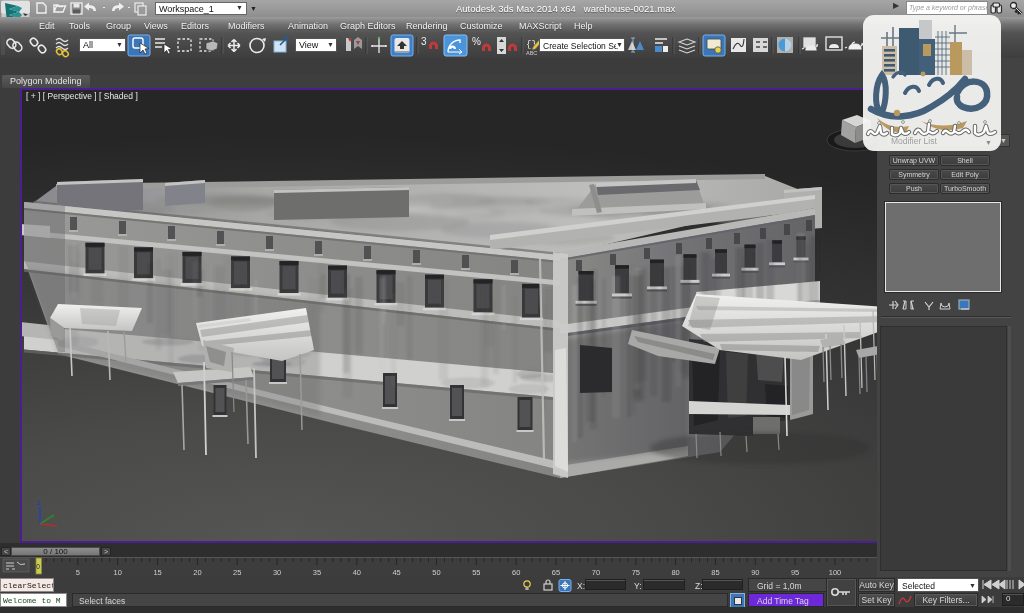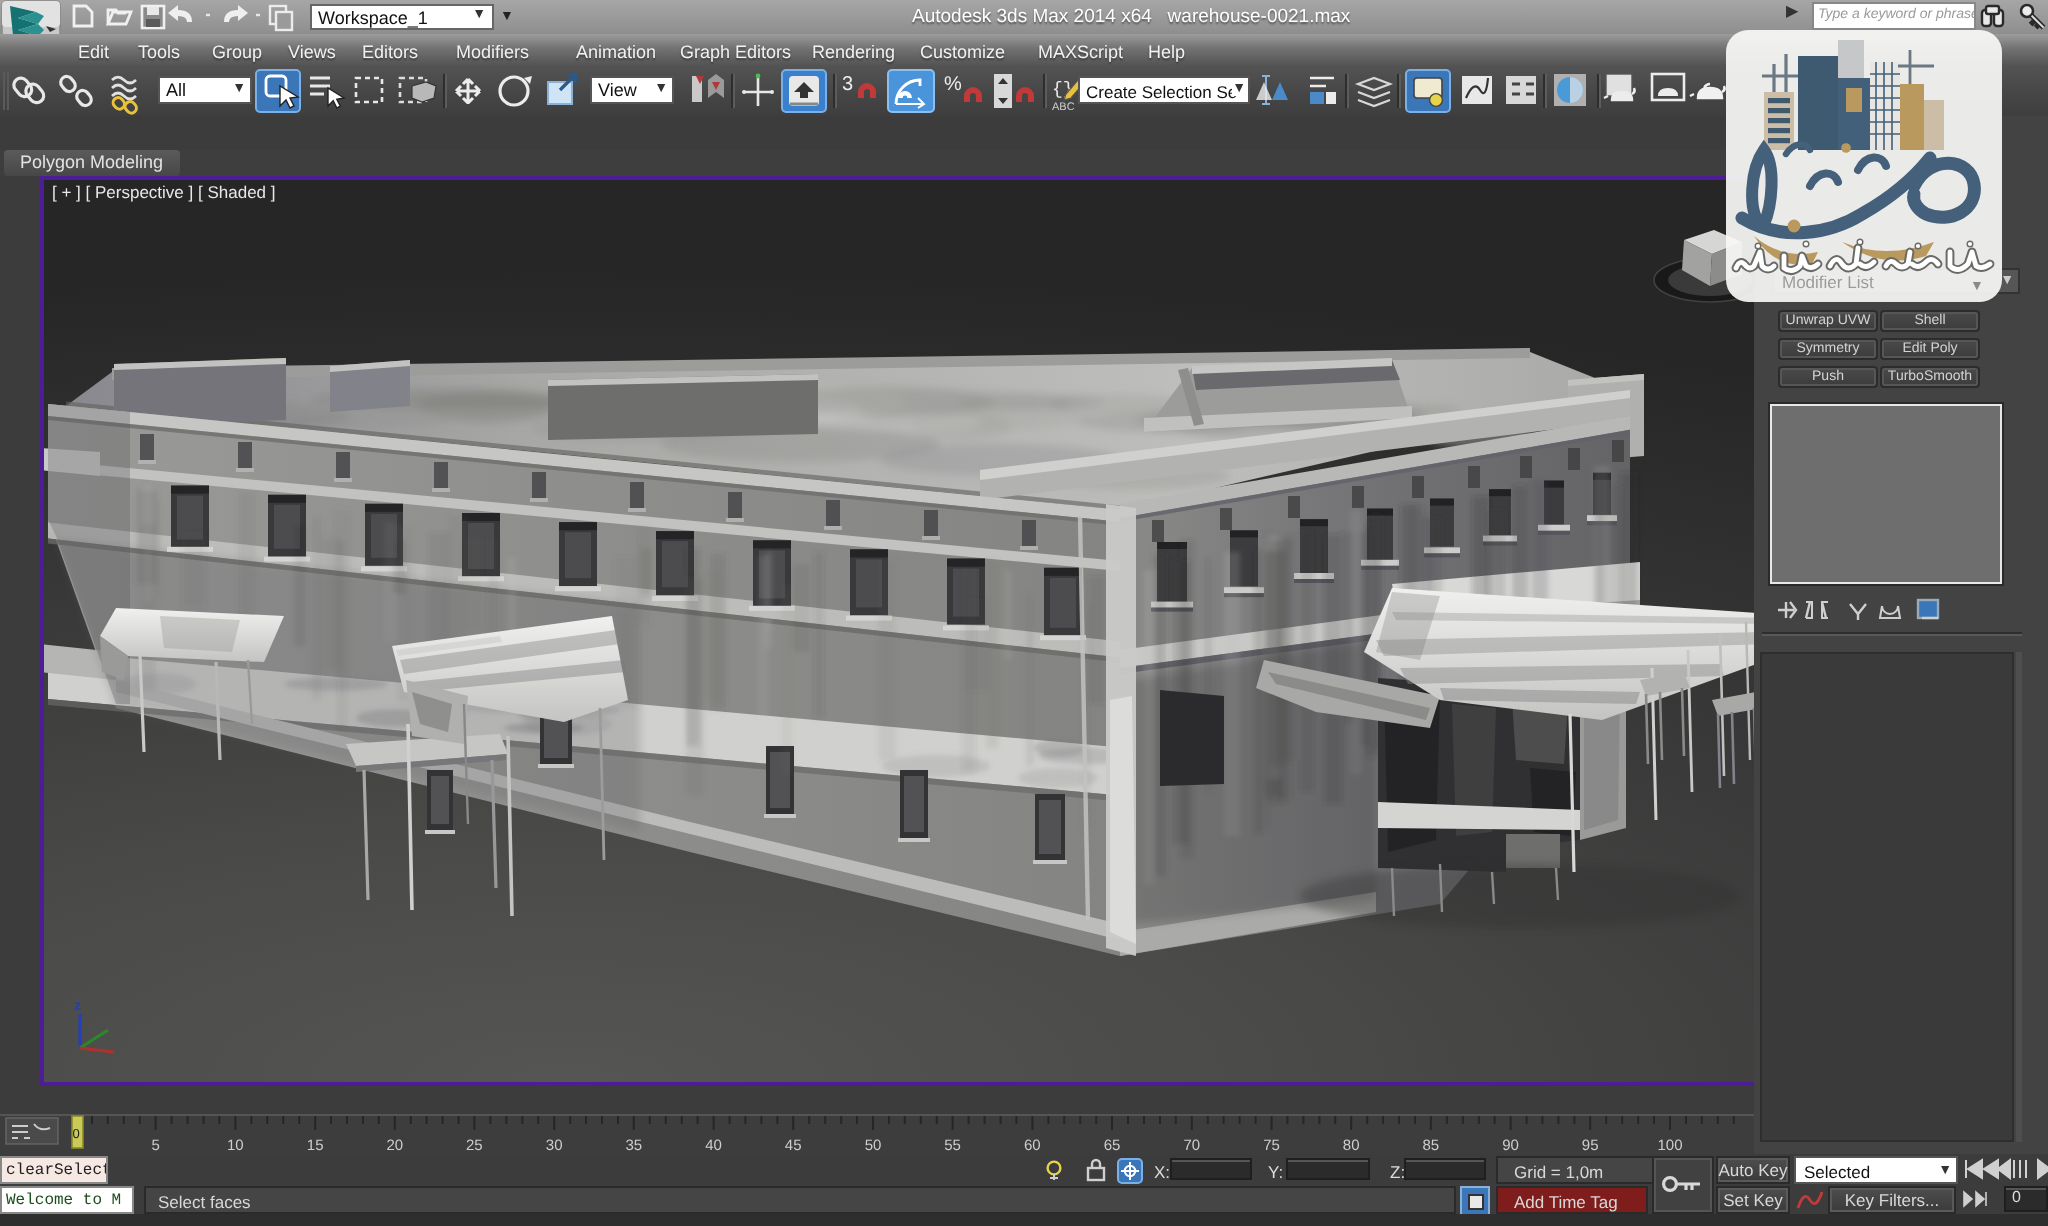--- a/index.html
+++ b/index.html
@@ -629,20 +629,25 @@
 <rect x="74" y="2" width="10" height="9" fill="#3a76b8" stroke="#9ab"></rect>
           <path d="M76,11 h8"></path>
 </g>
 <path d="M18,3 h3 v8 h-3 M29,3 h-3 v8 h3" stroke="#cfcfcf" fill="none"></path>
 </svg>
 <div style="position:absolute;left:4px;top:258px;width:130px;height:2px;background:#2e2e2e;border-bottom:1px solid #585858"></div>
 <div style="position:absolute;left:3px;top:268px;width:127px;height:245px;background:#3a3a3a;border:1px solid #2e2e2e"></div>
 <div style="position:absolute;left:131px;top:268px;width:3px;height:245px;background:#4e4e4e"></div>
 </div>
 
+  <div id="timeslider">
+<div style="position:absolute;left:1px;top:4px;width:10px;height:9px;background:#454545;border:1px solid #252525;color:#ccc;font-size:7px;text-align:center;line-height:7px">&lt;</div>
+<div style="position:absolute;left:11px;top:4px;width:89px;height:9px;background:linear-gradient(#8e8e8e,#767676);border:1px solid #4a4a4a;color:#111;font-size:8px;text-align:center;line-height:8px">0 / 100</div>
+<div style="position:absolute;left:101px;top:4px;width:10px;height:9px;background:#454545;border:1px solid #252525;color:#ccc;font-size:7px;text-align:center;line-height:7px">&gt;</div>
+</div>
   <div id="ruler">
 <svg width="877" height="20" viewBox="0 0 877 20" style="position:absolute;left:0;top:0">
 <rect x="0" y="0" width="877" height="20" fill="#3d3d3d"></rect>
 <rect x="0" y="0" width="877" height="1" fill="#555"></rect>
 <rect x="3" y="2" width="26" height="13" fill="#4a4a4a" stroke="#666" stroke-width="0.7"></rect>
 <path d="M6,6 h8 m-8,3 h8 M17,5 q3,4 8,2 M6,12 l3,0 m3,0 l3,0" stroke="#ccc" stroke-width="1" fill="none"></path>
 <path d="M38.0,1 L38.0,8" stroke="#262626" stroke-width="1"></path>
 <path d="M46.0,1 L46.0,5" stroke="#262626" stroke-width="1"></path>
 <path d="M53.9,1 L53.9,5" stroke="#262626" stroke-width="1"></path>
 <path d="M61.9,1 L61.9,5" stroke="#262626" stroke-width="1"></path>
@@ -811,21 +816,21 @@
         <path d="M2,11 q3,-9 6,-4 q3,5 6,-4" stroke="#c23a3a" stroke-width="1.4" fill="none"></path>
       </svg>
 <div class="sbtn" style="left:914px;top:16px;width:64px;height:14px;line-height:12px">Key Filters...</div>
 <svg width="20" height="14" viewBox="0 0 20 14" style="position:absolute;left:980px;top:16px">
 <path d="M2,3 l4,3.5 -4,3.5 z M8,3 l4,3.5 -4,3.5 z M13,3 v7" stroke="#cfcfcf" fill="#cfcfcf" stroke-width="0.8"></path>
 </svg>
 <div class="ibox" style="left:1002px;top:16px;width:22px;height:13px;color:#ddd;font-size:8px;padding-left:3px">0</div>
 <div style="position:absolute;left:730px;top:16px;width:15px;height:15px;background:#3a76b8;border:1px solid #8ab0d8">
         <div style="position:absolute;left:2.5px;top:2.5px;width:8px;height:8px;background:#e8e8e8;border:1px solid #333"></div>
       </div>
-<div class="sbtn" style="left:748px;top:16px;width:76px;height:14px;text-align:left;padding:2px 8px;background:#7f1d1d;box-shadow:none">Add Time Tag</div>
+<div class="sbtn" style="left:748px;top:16px;width:76px;height:14px;text-align:left;padding:2px 8px;background:#6d28d9;box-shadow:none">Add Time Tag</div>
 <div id="statusbottom" style="position:absolute;left:0;top:30px;width:1024px;height:6px;background:#2e2e2e"></div>
 </div>
 
   <div id="watermark">
 <svg width="138" height="136" viewBox="0 0 138 136" style="position:absolute;left:0;top:0">
 <g>
 <path d="M30,12 L30,58 M18,23 L52,23 M24,17 L24,40" stroke="#6a7884" stroke-width="1.6" fill="none"></path>
 <rect x="19" y="31" width="15" height="29" fill="#cbbda6"></rect>
 <g fill="#3f5a6e">
             <rect x="21" y="34" width="11" height="2.6"></rect>

